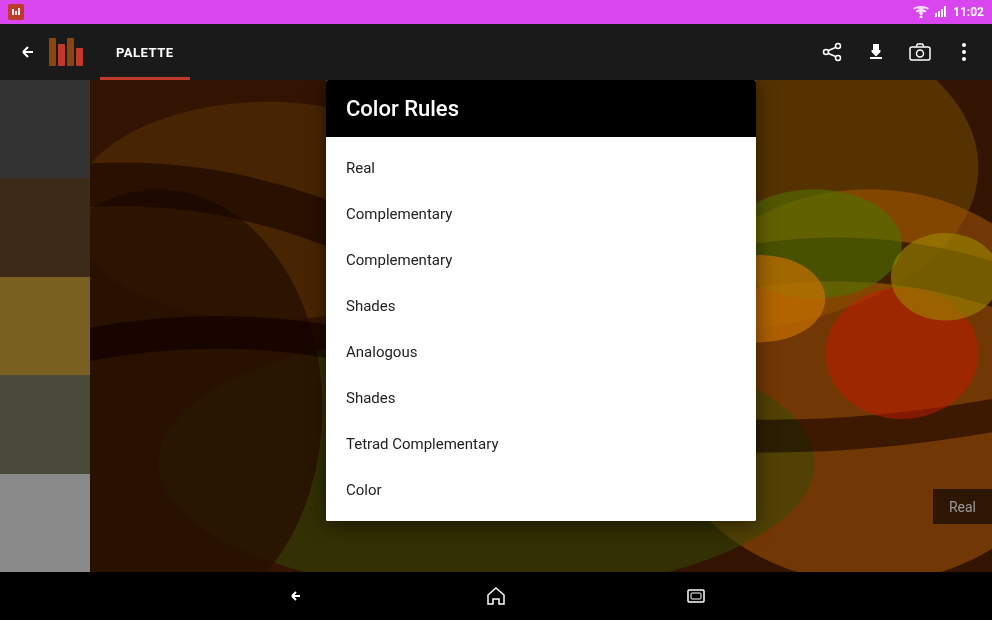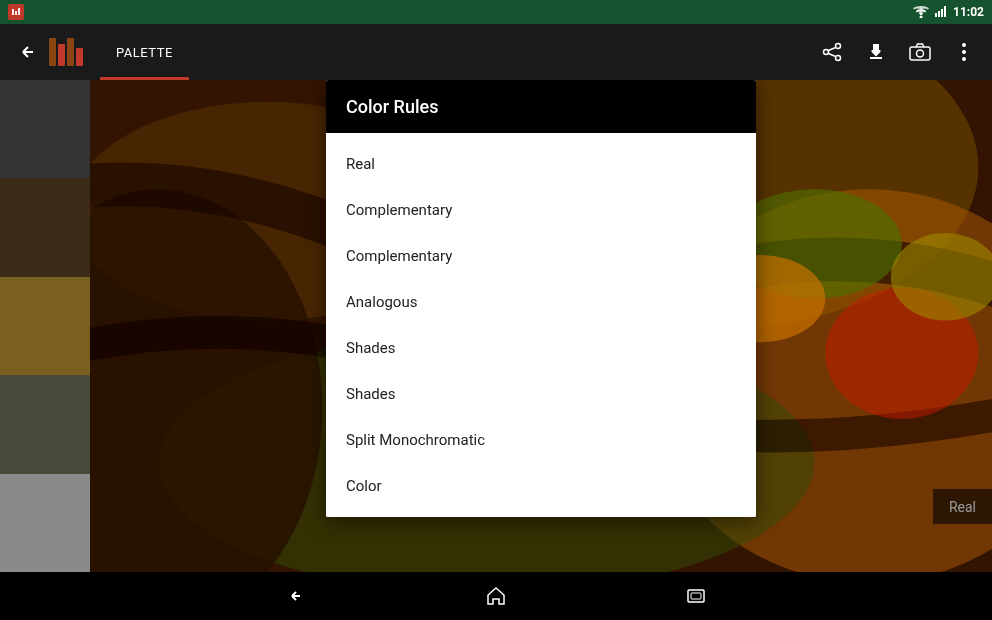--- a/index.html
+++ b/index.html
@@ -10,21 +10,21 @@
       background: #000;
       font-family: 'Roboto', Arial, sans-serif;
       overflow: hidden;
       position: relative;
     }
 
     
     #status-bar {
       width: 100%;
       height: 24px;
-      background: #14532d;
+      background: #d946ef;
       display: flex;
       align-items: center;
       justify-content: space-between;
       padding: 0 8px;
       position: relative;
       z-index: 100;
     }
 
     #status-left {
       display: flex;
@@ -108,21 +108,21 @@
       flex: 1;
     }
 
     .tab-item {
       padding: 0 16px;
       height: 100%;
       display: flex;
       align-items: center;
       color: #aaa;
       font-size: 13px;
-      font-weight: 400;
+      font-weight: 700;
       letter-spacing: 0.5px;
       cursor: pointer;
       position: relative;
       text-transform: uppercase;
     }
 
     .tab-item.active {
       color: #fff;
     }
 
@@ -217,21 +217,21 @@
       overflow: hidden;
     }
 
     #dialog-title-bar {
       background: #000;
       padding: 16px 20px;
     }
 
     #dialog-title-text {
       color: #fff;
-      font-size: 18px;
+      font-size: 22px;
       font-weight: 500;
     }
 
     #dialog-items {
       background: #fff;
       padding: 8px 0;
     }
 
     .dialog-item {
       padding: 14px 20px;
@@ -419,24 +419,24 @@
 
     <div id="dialog-overlay">
       <div id="color-rules-dialog">
         <div id="dialog-title-bar">
           <span id="dialog-title-text">Color Rules</span>
         </div>
         <div id="dialog-items">
           <div class="dialog-item">Real</div>
           <div class="dialog-item">Complementary</div>
           <div class="dialog-item">Complementary</div>
+          <div class="dialog-item">Shades</div>
           <div class="dialog-item">Analogous</div>
           <div class="dialog-item">Shades</div>
-          <div class="dialog-item">Shades</div>
-          <div class="dialog-item">Split Monochromatic</div>
+          <div class="dialog-item">Tetrad Complementary</div>
           <div class="dialog-item">Color</div>
         </div>
       </div>
     </div>
 
     <div id="bottom-status-bar">
       <span id="status-label">Real</span>
     </div>
   </div>
 </div>

